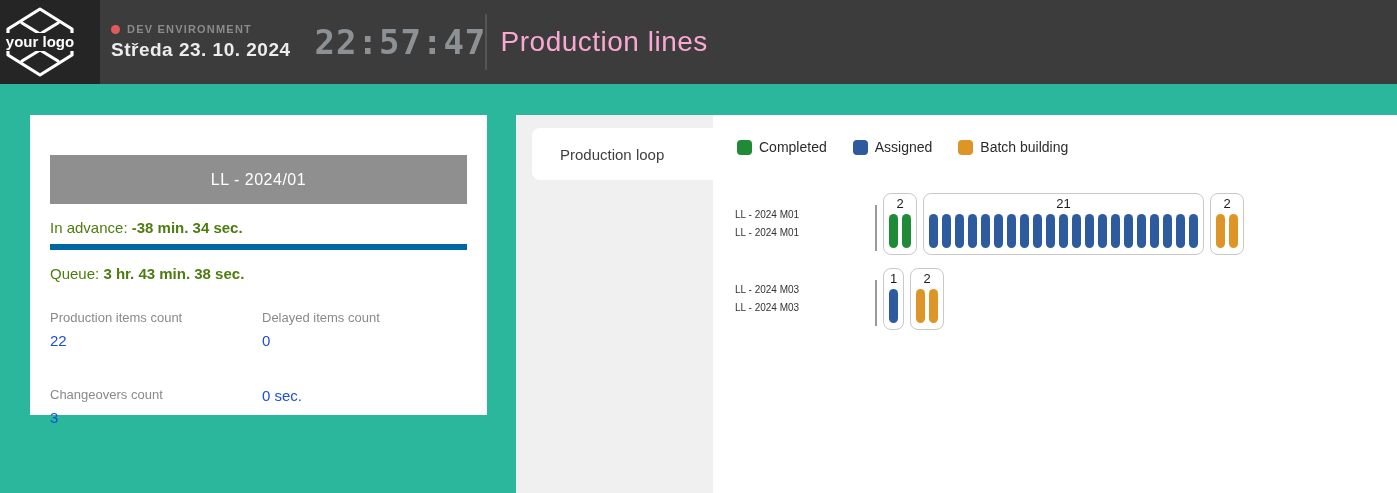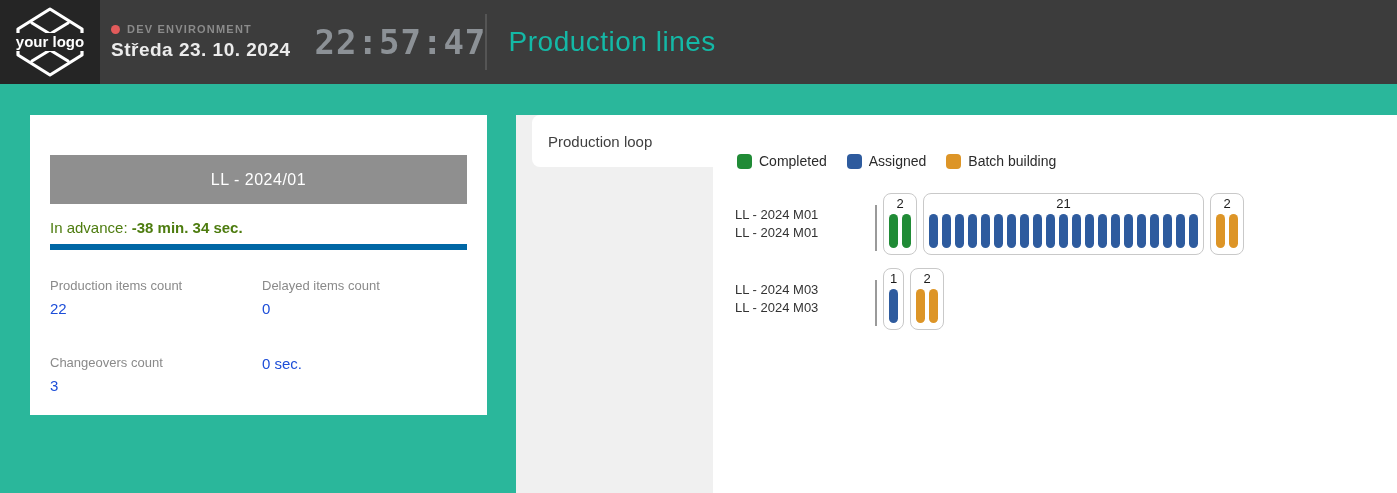--- a/index.html
+++ b/index.html
@@ -11,34 +11,34 @@
     overflow:hidden;
   }
 
   
   .header {
     position:absolute; top:0; left:0; width:1397px; height:84px;
     background:#3c3c3c; display:flex; align-items:center;
   }
   .logo-box {
     width:100px; height:84px; background:#252525;
-    display:flex; align-items:center; justify-content:center; flex:none;
+    display:flex; align-items:center; justify-content:flex-start; flex:none;
   }
   .env-date { margin-left:11px; display:flex; flex-direction:column; justify-content:center; }
   .env-row { display:flex; align-items:center; gap:7px; margin-bottom:4px; }
   .env-dot { width:9px; height:9px; border-radius:50%; background:#e25b5b; }
   .env-label { font-size:11px; font-weight:bold; letter-spacing:1.2px; color:#8b8b8b; }
   .header-date { font-size:19px; font-weight:bold; color:#ececec; letter-spacing:0.5px; }
   .clock {
     margin-left:24px; width:146px; text-align:center;
     font-family:"DejaVu Sans Mono", monospace;
     font-size:34px; font-weight:bold; color:#8c9196; letter-spacing:1px;
   }
   .header-divider { width:2px; height:56px; background:#555; margin:0 2px 0 24px; }
-  .page-title { margin-left:20px; font-size:28px; color:#14b8a6; letter-spacing:0.5px; }
+  .page-title { margin-left:12px; font-size:28px; color:#f9a8d4; letter-spacing:0.5px; }
 
   
   .line-card {
     position:absolute; left:30px; top:115px; width:457px; height:300px;
     background:#fff; padding:40px 20px 0 20px;
   }
   .line-card-title {
     height:49px; background:#8f8f8f; color:#fff;
     display:flex; align-items:center; justify-content:center;
     font-size:16px; letter-spacing:0.5px;
@@ -51,36 +51,36 @@
   }
   .stat-label { font-size:13px; color:#8a8a8a; margin-bottom:7px; }
   .stat-value { font-size:15px; color:#1d4ed8; }
 
   
   .loop-panel {
     position:absolute; left:516px; top:115px; width:881px; height:378px;
     background:#f0f0f0;
   }
   .loop-tab {
-    position:absolute; left:16px; top:0; width:195px; height:52px;
+    position:absolute; left:16px; top:13px; width:195px; height:52px;
     background:#fff; border-radius:8px;
-    display:flex; align-items:center; padding-left:16px;
+    display:flex; align-items:center; padding-left:28px;
     font-size:15px; color:#3f3f3f; cursor:pointer;
   }
   .loop-main {
     position:absolute; left:197px; top:0; right:0; bottom:0; background:#fff;
   }
-  .legend { position:absolute; left:24px; top:38px; display:flex; gap:20px; }
+  .legend { position:absolute; left:24px; top:24px; display:flex; gap:26px; }
   .legend-item { display:flex; align-items:center; gap:7px; }
   .legend-swatch { width:15px; height:15px; border-radius:4px; }
   .legend-label { font-size:14px; color:#2b2b2b; }
 
   .loop-rows { position:absolute; left:22px; top:78px; display:flex; flex-direction:column; gap:13px; }
   .loop-row { display:flex; align-items:center; }
-  .row-labels { width:140px; font-size:13px; color:#333; line-height:18px; }
+  .row-labels { width:140px; font-size:10px; color:#333; line-height:18px; }
   .now-marker { width:2px; height:46px; background:#9a9a9a; margin:8px 6px 0 0; flex:none; }
   .groups { display:flex; gap:6px; align-items:flex-start; }
   .item-group {
     border:1.5px solid #c9c9c9; border-radius:8px; background:#fff;
     padding:2px 5px 6px 5px;
   }
   .group-count { font-size:13px; color:#1b1b1b; text-align:center; margin-bottom:3px; }
   .pills { display:flex; gap:4px; }
   .pill { width:9px; height:34px; border-radius:5px; }
 </style>
@@ -114,20 +114,24 @@
 <div class="line-card">
   <div class="line-card-title">LL - 2024/01</div>
 
   <div class="kv-line">
     <span>In advance:</span>
     <b>-38 min. 34 sec.</b>
   </div>
 
   <div class="progress-bar"></div>
 
+  <div class="kv-line">
+    <span>Queue:</span>
+    <b>3 hr. 43 min. 38 sec.</b>
+  </div>
 
   <div class="stats-grid">
       <div>
         <div class="stat-label">Production items count</div>
         <div class="stat-value">22</div>
       </div>
       <div>
         <div class="stat-label">Delayed items count</div>
         <div class="stat-value">0</div>
       </div>

